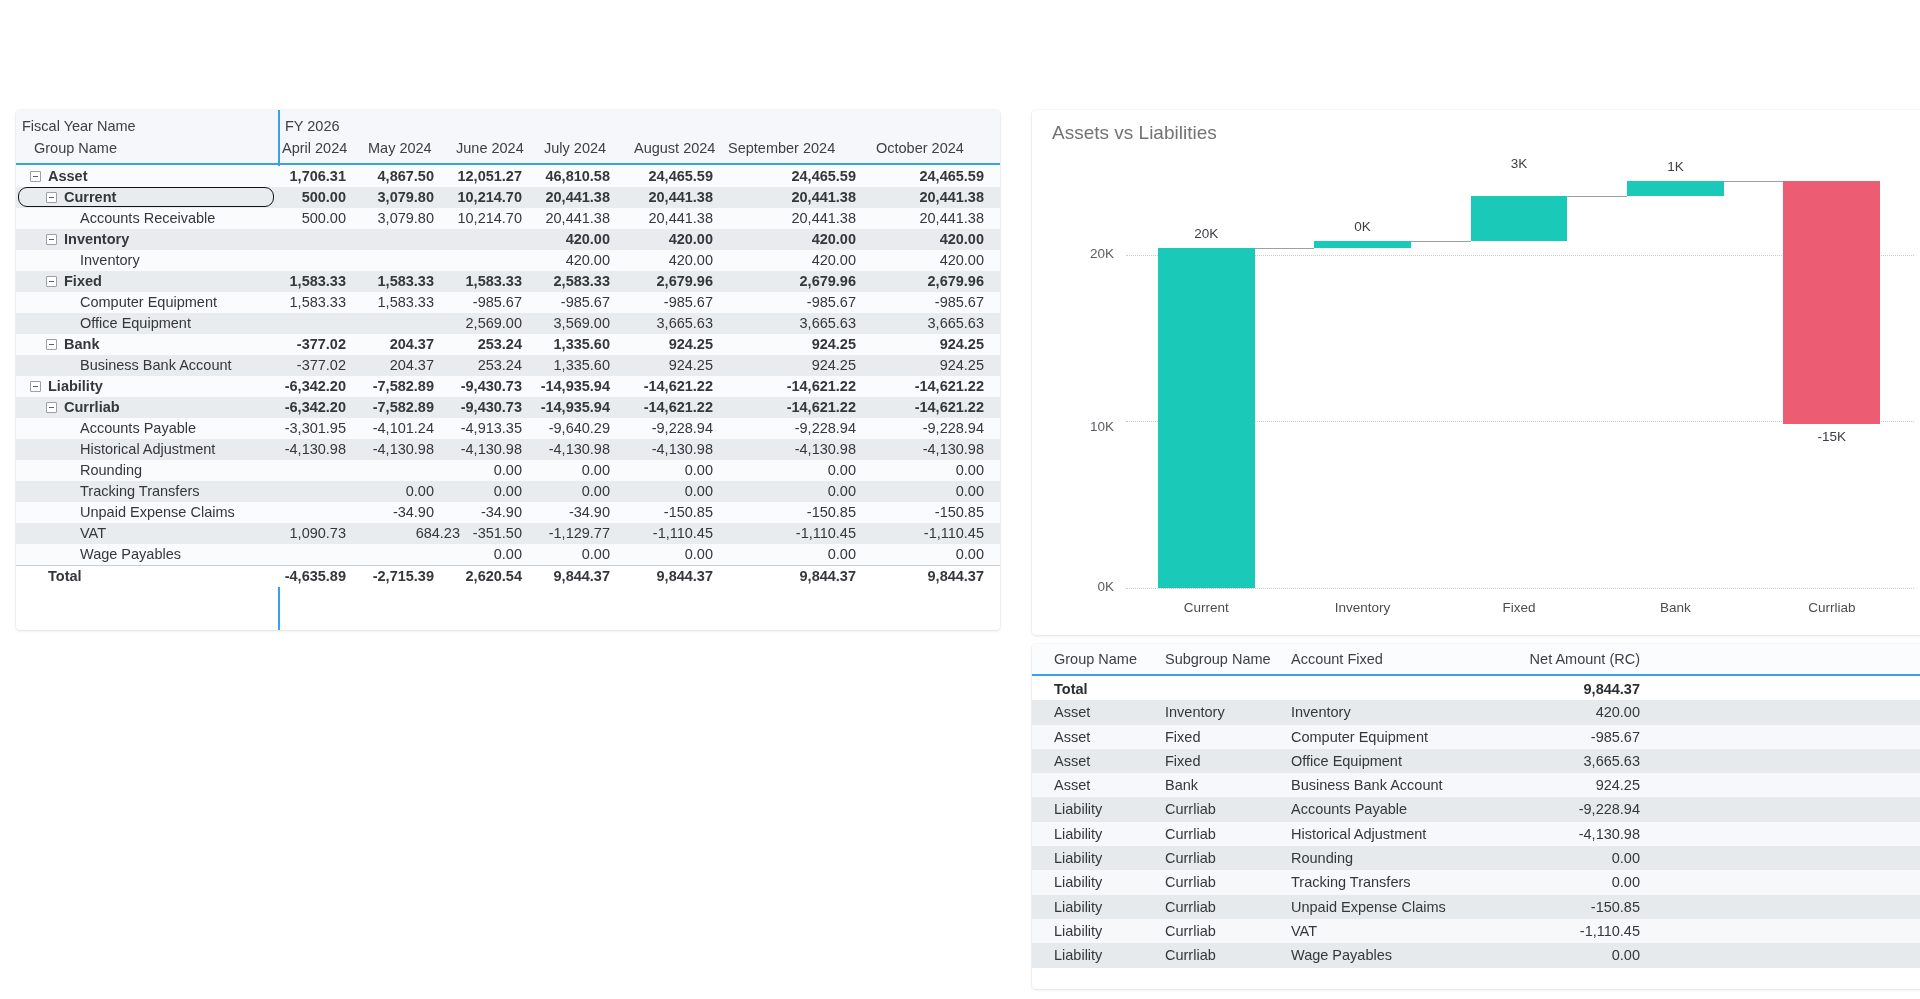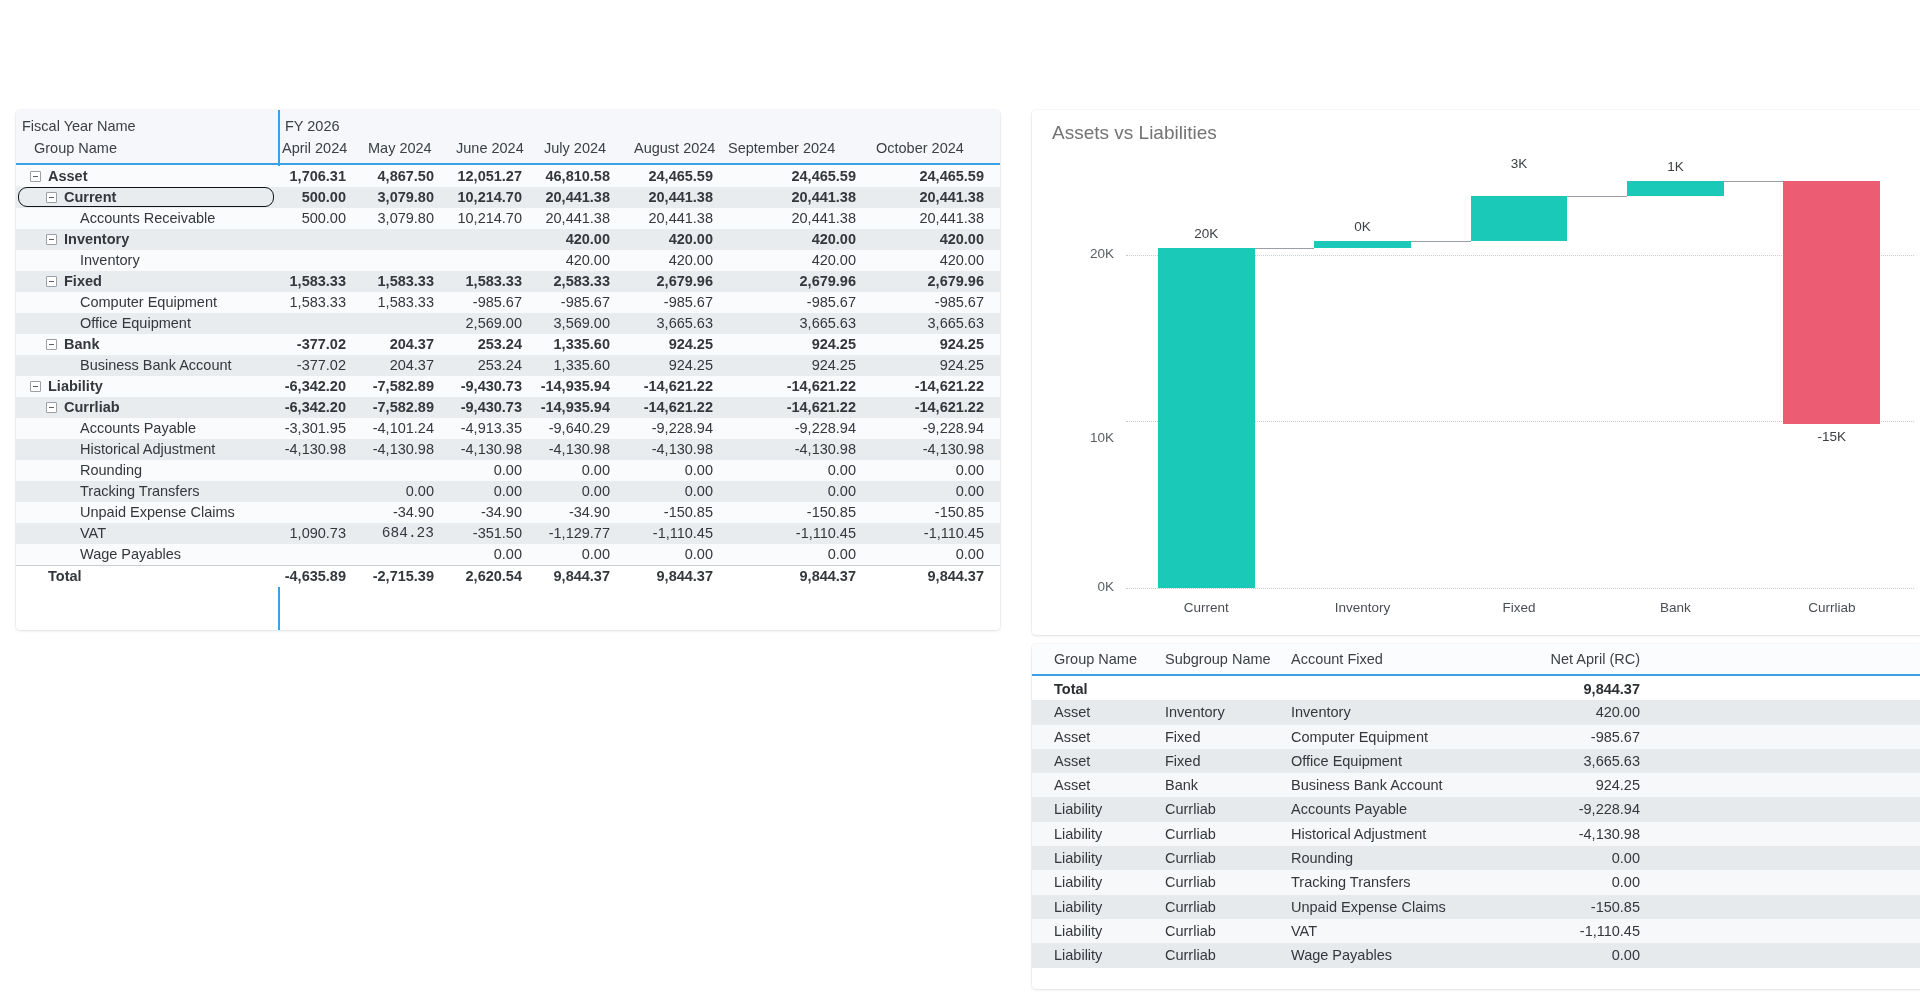--- a/index.html
+++ b/index.html
@@ -296,21 +296,21 @@
             <span class="num" style="right:566px;">-34.90</span>
             <span class="num" style="right:478px;">-34.90</span>
             <span class="num" style="right:390px;">-34.90</span>
             <span class="num" style="right:287px;">-150.85</span>
             <span class="num" style="right:144px;">-150.85</span>
             <span class="num" style="right:16px;">-150.85</span>
           </div>
           <div class="mrow alt">
             <span class="lbl" style="left:64px;">VAT</span>
             <span class="num" style="right:654px;">1,090.73</span>
-            <span class="num" style="right:566px;font-family:Liberation Mono, monospace;">684.23</span>
+            <span class="num" style="right:540px;">684.23</span>
             <span class="num" style="right:478px;">-351.50</span>
             <span class="num" style="right:390px;">-1,129.77</span>
             <span class="num" style="right:287px;">-1,110.45</span>
             <span class="num" style="right:144px;">-1,110.45</span>
             <span class="num" style="right:16px;">-1,110.45</span>
           </div>
           <div class="mrow zebra-light">
             <span class="lbl" style="left:64px;">Wage Payables</span>
             <span class="num" style="right:478px;">0.00</span>
             <span class="num" style="right:390px;">0.00</span>
@@ -331,21 +331,21 @@
         </div>
     </div>
   </div>
 
   <div class="panel panel-chart">
     <div class="chart-title">Assets vs Liabilities</div>
     <div class="plot" id="plot">
         <div class="gridline" style="left:94px; top:478px; width:788px;"></div>
         <div class="ytick" style="right:808px; top:469px; width:60px;">0K</div>
         <div class="gridline" style="left:94px; top:311.46153846153845px; width:788px;"></div>
-        <div class="ytick" style="right:808px; top:320px; width:60px;">10K</div>
+        <div class="ytick" style="right:808px; top:309px; width:60px;">10K</div>
         <div class="gridline" style="left:94px; top:144.9230769230769px; width:788px;"></div>
         <div class="ytick" style="right:808px; top:135.9230769230769px; width:60px;">20K</div>
         <div class="bar pos" style="left:125.71599999999998px; top:137.5724023076923px; width:96.968px; height:340.4275976923077px;"></div>
         <div class="conn" style="left:222.68399999999997px; top:137.5724023076923px; width:59.43200000000007px;"></div>
         <div class="dlabel" style="left:129.2px; top:115.5724023076923px; width:90px;">20K</div>
         <div class="xtick" style="left:104.19999999999999px; top:490px; width:140px;">Current</div>
         <div class="bar pos" style="left:282.11600000000004px; top:130.57778692307693px; width:96.968px; height:6.994615384615372px;"></div>
         <div class="conn" style="left:379.08400000000006px; top:130.57778692307693px; width:59.43199999999996px;"></div>
         <div class="dlabel" style="left:285.6px; top:108.57778692307693px; width:90px;">0K</div>
         <div class="xtick" style="left:260.6px; top:490px; width:140px;">Inventory</div>
@@ -362,21 +362,21 @@
         <div class="xtick" style="left:729.8000000000001px; top:490px; width:140px;">Currliab</div>
       </div>
   </div>
 
   <div class="panel panel-grid">
     <div class="dg">
       <div class="dg-head" id="dg-head">
           <div class="hc" style="left:22px;">Group Name</div>
           <div class="hc" style="left:133px;">Subgroup Name</div>
           <div class="hc" style="left:259px;">Account Fixed</div>
-          <div class="hc" style="right:282px;">Net April (RC)</div>
+          <div class="hc" style="right:282px;">Net Amount (RC)</div>
         </div>
       <div class="dg-blue"></div>
       <div class="dg-rows" id="dg-rows">
           <div class="drow lt">
             <span class="c" style="left:22px;">Asset</span>
             <span class="c" style="left:133px;">Current</span>
             <span class="c" style="left:259px;">Accounts Receivable</span>
             <span class="c num" style="right:282px;">20,441.38</span>
           </div>
           <div class="drow alt">

